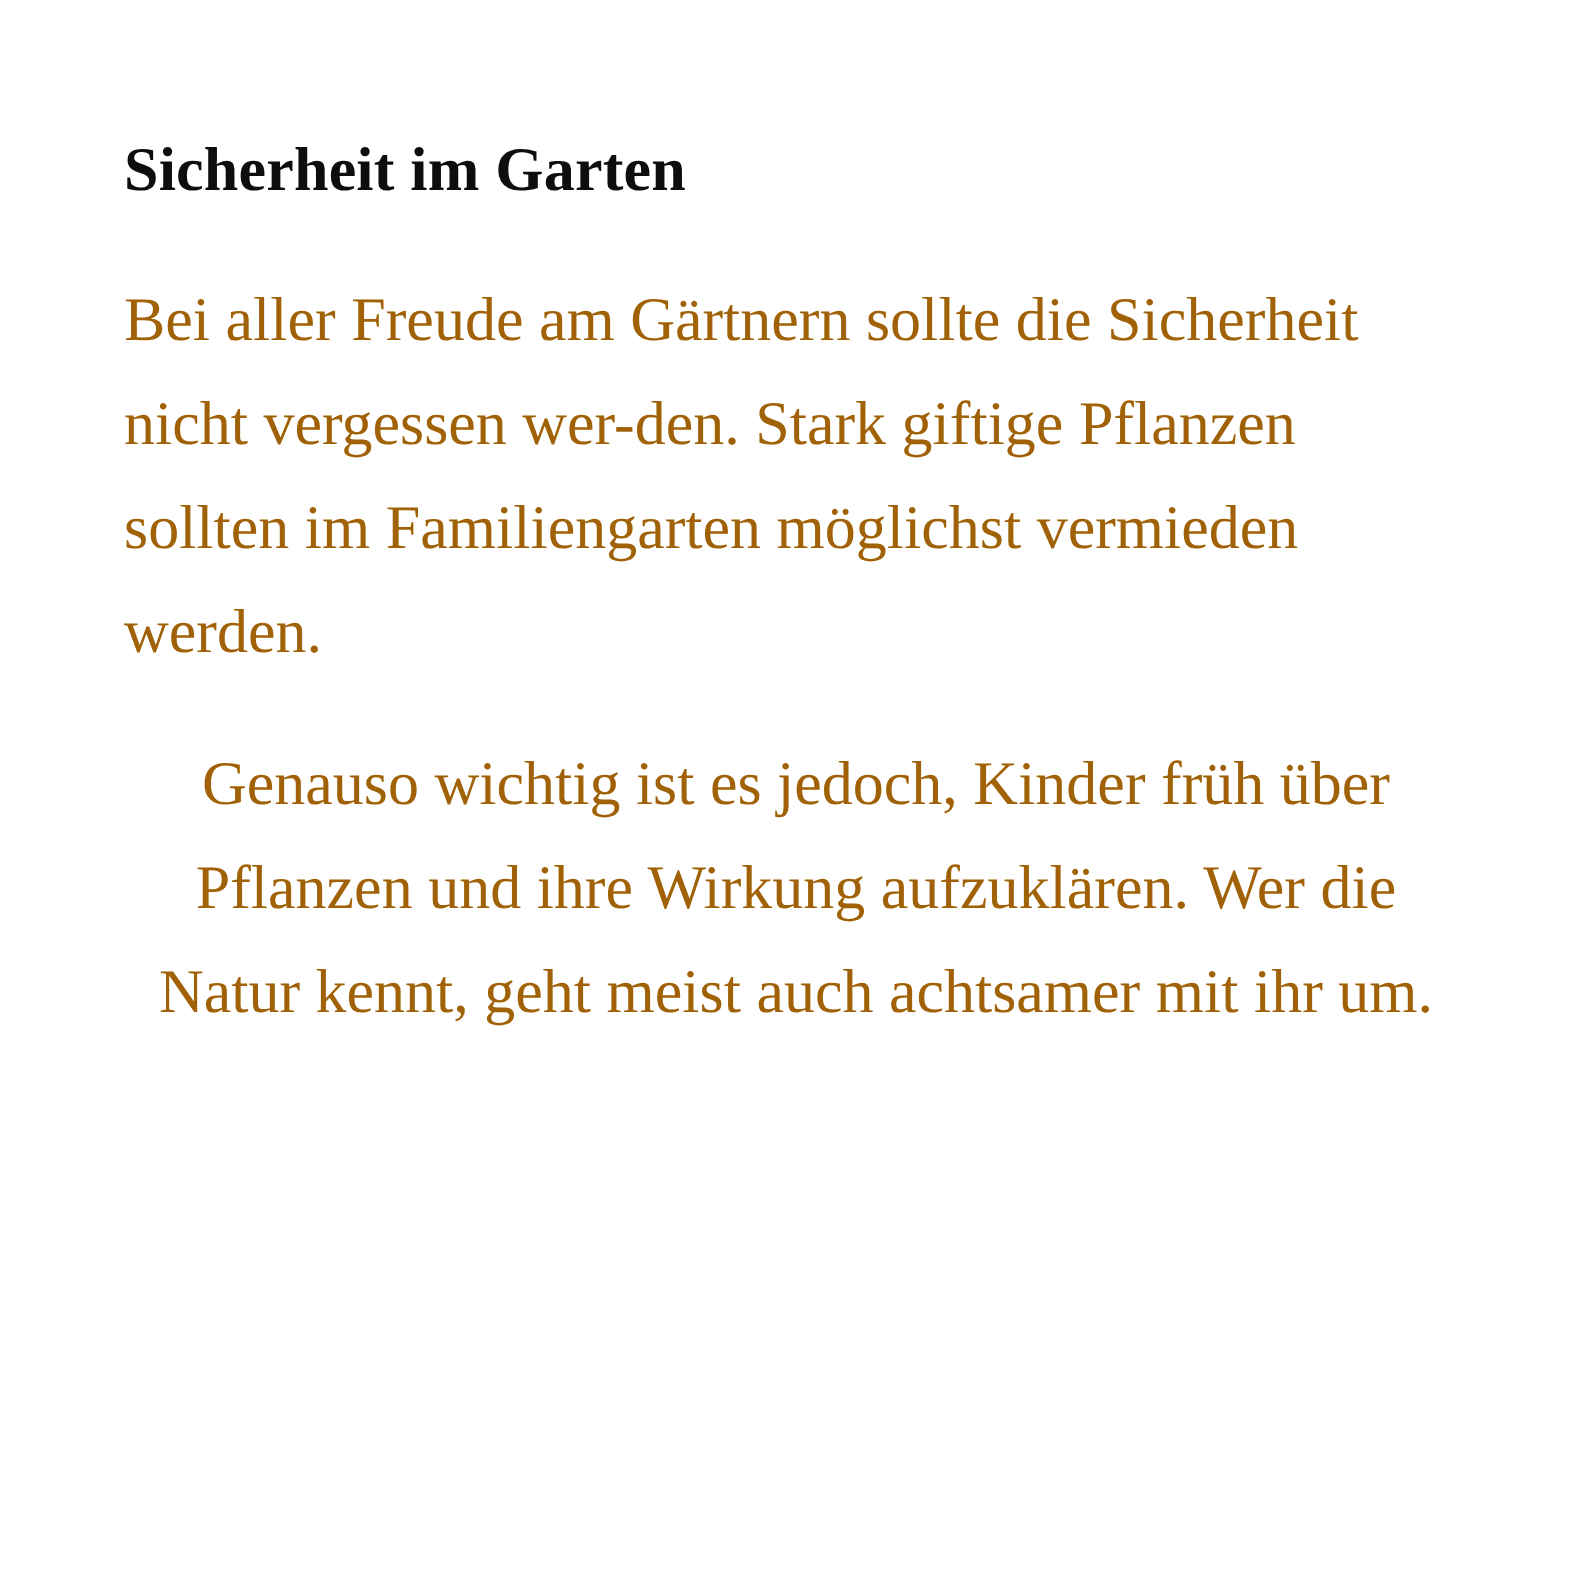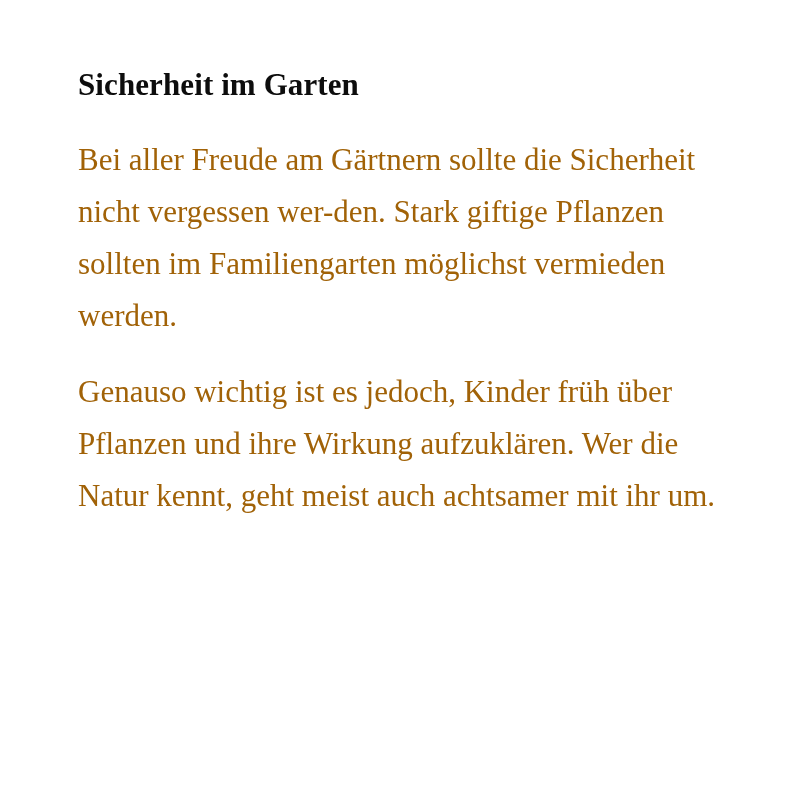--- a/index.html
+++ b/index.html
@@ -11,21 +11,21 @@
     height: 797px;
     background: #ffffff;
     font-family: "Liberation Serif", "DejaVu Serif", serif;
     color: #111111;
     overflow: hidden;
   }
   .page {
     box-sizing: border-box;
     width: 797px;
     height: 797px;
-    padding: 66px 62px 0 78px;
+    padding: 66px 62px 0 62px;
     background: #ffffff;
   }
   .article-title {
     font-family: "Liberation Serif", "DejaVu Serif", serif;
     font-weight: 700;
     font-size: 31px;
     line-height: 1.22;
     letter-spacing: 0.1px;
     color: #0d0d0d;
     margin: 0 0 30px 0;
@@ -36,20 +36,21 @@
     font-size: 31px;
     line-height: 52px;
     color: #a16207;
     margin: 0 0 24px 0;
     max-width: 672px;
     text-align: left;
     hyphens: none;
   }
   .body-paragraph:last-child {
     margin-bottom: 0;
+    text-align: center;
   }
 </style>
 </head>
 <body>
 
 <div class="page">
   <h1 class="article-title">Sicherheit im Garten</h1>
   <p class="body-paragraph">Bei aller Freude am Gärtnern sollte die Sicherheit nicht vergessen wer-den. Stark giftige Pflanzen sollten im Familiengarten möglichst vermieden werden.</p>
   <p class="body-paragraph">Genauso wichtig ist es jedoch, Kinder früh über Pflanzen und ihre Wirkung aufzuklären. Wer die Natur kennt, geht meist auch achtsamer mit ihr um.</p>
 </div>

